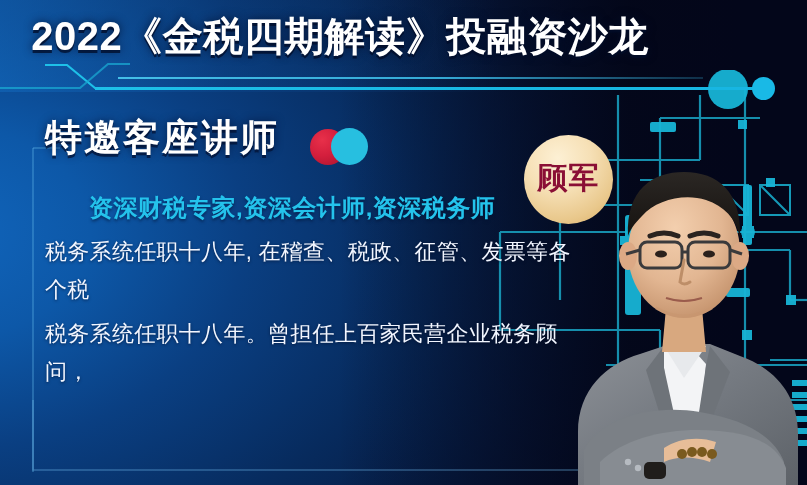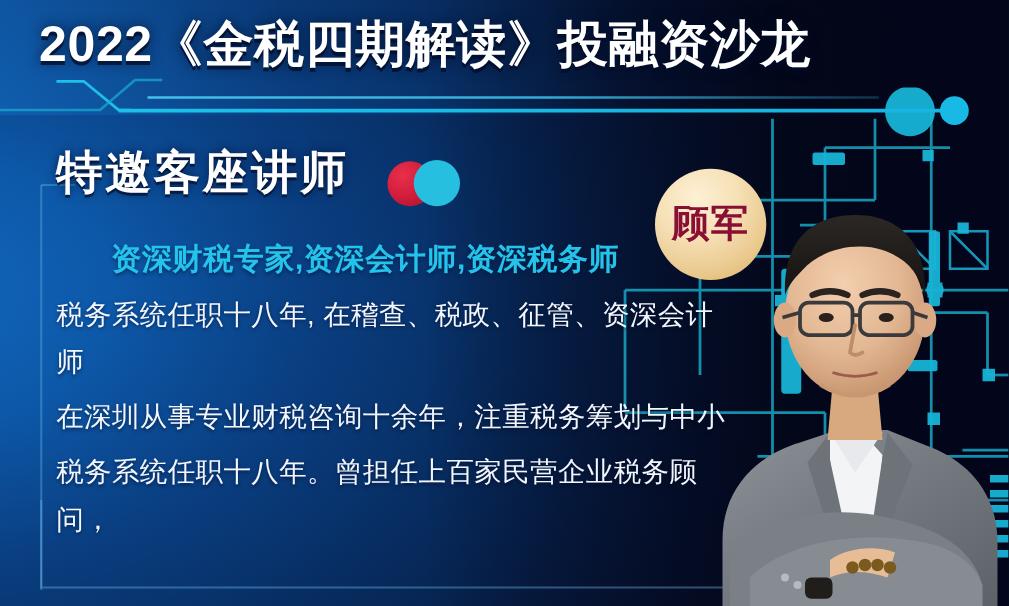--- a/index.html
+++ b/index.html
@@ -82,21 +82,21 @@
   }
 
   
   .badge{
     position:absolute;left:524px;top:135px;width:89px;height:89px;border-radius:50%;
     background:radial-gradient(circle at 38% 26%, #fdf0d4 0%, #f6e0b6 38%, #e9c88c 72%, #d9ad63 100%);
     display:flex;align-items:center;justify-content:center;
   }
   .badge-name{
     font-size:30px;font-weight:bold;color:#8a0f35;letter-spacing:1px;line-height:1;
-    font-family:Liberation Serif, serif;
+    font-family:Liberation Mono, monospace;
   }
 
   
   .creds{
     position:absolute;left:45px;top:192px;
     font-size:24px;line-height:32px;font-weight:bold;color:#24c3ec;
     letter-spacing:.5px;white-space:nowrap;
     text-shadow:0 2px 3px rgba(3,16,48,.55);
     margin-left:44px;
   }
@@ -210,22 +210,21 @@
   <div class="blob-red"></div>
   <div class="blob-cyan"></div>
 
   <div class="badge">
     <span class="badge-name">顾军</span>
   </div>
 
   <div class="creds">资深财税专家,资深会计师,资深税务师</div>
 
   <div class="bio">
-    <p>税务系统任职十八年, 在稽查、税政、征管、资深会计师</p>
-    <p>在深圳从事专业财税咨询十余年，注重税务筹划与中小</p>
+    <p>税务系统任职十八年, 在稽查、税政、征管、发票等各个税</p>
     <p>税务系统任职十八年。曾担任上百家民营企业税务顾问，</p>
 
   </div>
 
   <svg class="portrait" viewBox="0 0 247 353" xmlns="http://www.w3.org/2000/svg">
     <defs>
       <linearGradient id="jacket" x1="0" y1="0" x2="1" y2="1">
         <stop offset="0%" stop-color="#8d9197"></stop>
         <stop offset="45%" stop-color="#767b82"></stop>
         <stop offset="100%" stop-color="#5d6268"></stop>

